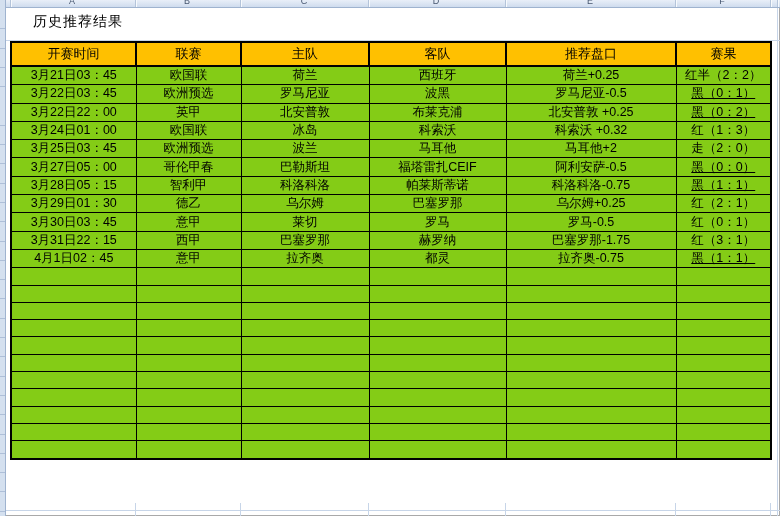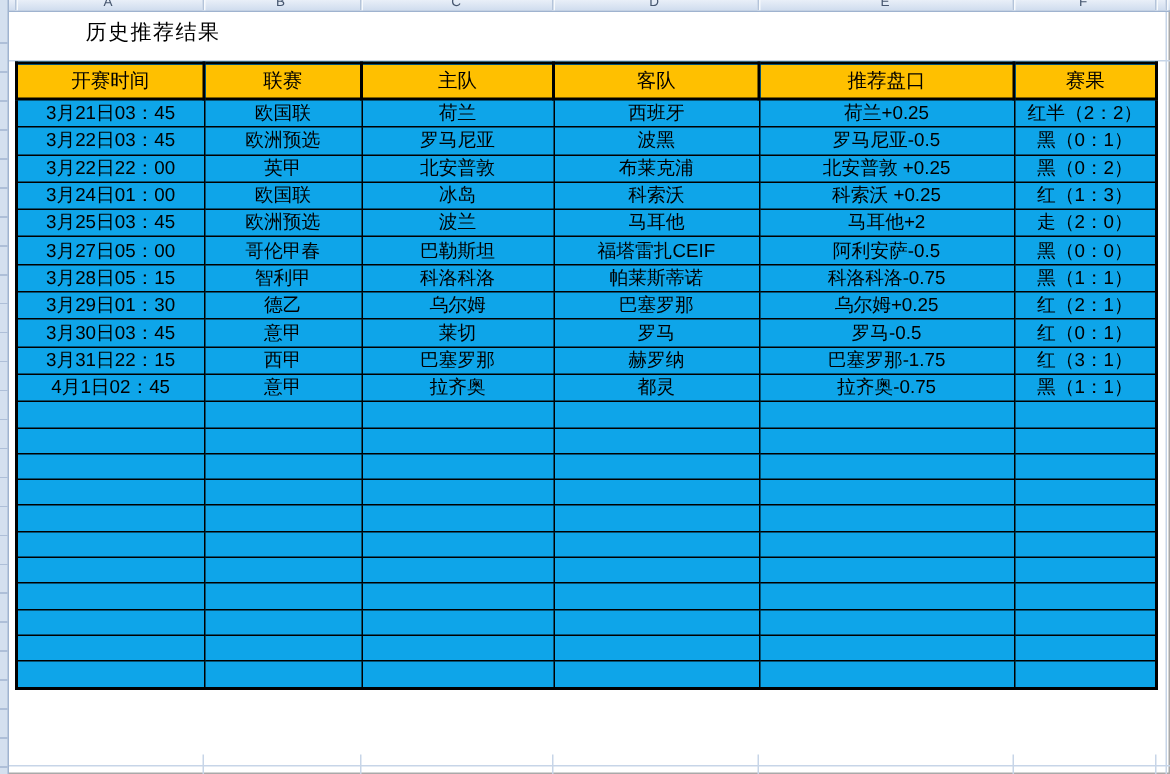--- a/index.html
+++ b/index.html
@@ -21,41 +21,41 @@
   .colstrip .sep{position:absolute;top:0;width:1px;height:7px;background:#f7fafd;border-left:1px solid #b4c4da;}
   
   .rowstrip{
     position:absolute;left:0;top:0;width:5px;height:516px;
     background:#d4e0ef;border-right:1px solid #9fb3cf;z-index:3;
     background-image:repeating-linear-gradient(to bottom,rgba(255,255,255,0) 0 18.3px,#aebfd8 18.3px 19.3px);
     background-position:0 10px;
   }
   .title{
     position:absolute;left:33px;top:13px;font-size:14px;color:#000;
-    letter-spacing:1px;z-index:2;white-space:nowrap;margin-left:24px;
+    letter-spacing:1px;z-index:2;white-space:nowrap;
   }
   table.results{
     position:absolute;left:10px;top:41px;width:760px;z-index:2;
-    border-collapse:collapse;table-layout:fixed;background:#0ea5e9;
+    border-collapse:collapse;table-layout:fixed;background:#84cc16;
     border:2px solid #000;
   }
   table.results th{
     background:var(--header-bg,#FFC000);color:#000;font-weight:normal;
     font-size:13px;height:22px;padding:0;border:2px solid #000;
     white-space:nowrap;overflow:hidden;
   }
   table.results td{
     font-size:12.5px;color:#000;text-align:center;vertical-align:middle;
     height:17.3px;padding:0 1px;white-space:nowrap;overflow:hidden;
     border-left:1px solid #000;border-right:1px solid #000;
     border-top:1.6px solid #000;border-bottom:1.6px solid #000;
   }
   table.results tr.empty td{height:16.3px;}
   td.res-red{color:var(--result-red,#EE2C24);}
-  td.res-black{color:#000;}
+  td.res-black{color:#000;text-decoration:underline;}
   
   .gline{position:absolute;background:var(--grid-blue,#c7d5e8);z-index:1;}
 </style>
 </head>
 <body>
 
 <div class="screen">
   <div class="colstrip" id="colstrip">
       <span class="letter" style="left: 72px;">A</span>
       <span class="letter" style="left: 187px;">B</span>
@@ -118,21 +118,21 @@
           <td>北安普敦</td>
           <td>布莱克浦</td>
           <td>北安普敦 +0.25</td>
           <td class="res-black">黑（0：2）</td>
         </tr>
         <tr>
           <td>3月24日01：00</td>
           <td>欧国联</td>
           <td>冰岛</td>
           <td>科索沃</td>
-          <td>科索沃 +0.25</td>
+          <td>科索沃 +0.32</td>
           <td class="res-red">红（1：3）</td>
         </tr>
         <tr>
           <td>3月25日03：45</td>
           <td>欧洲预选</td>
           <td>波兰</td>
           <td>马耳他</td>
           <td>马耳他+2</td>
           <td class="res-red">走（2：0）</td>
         </tr>

